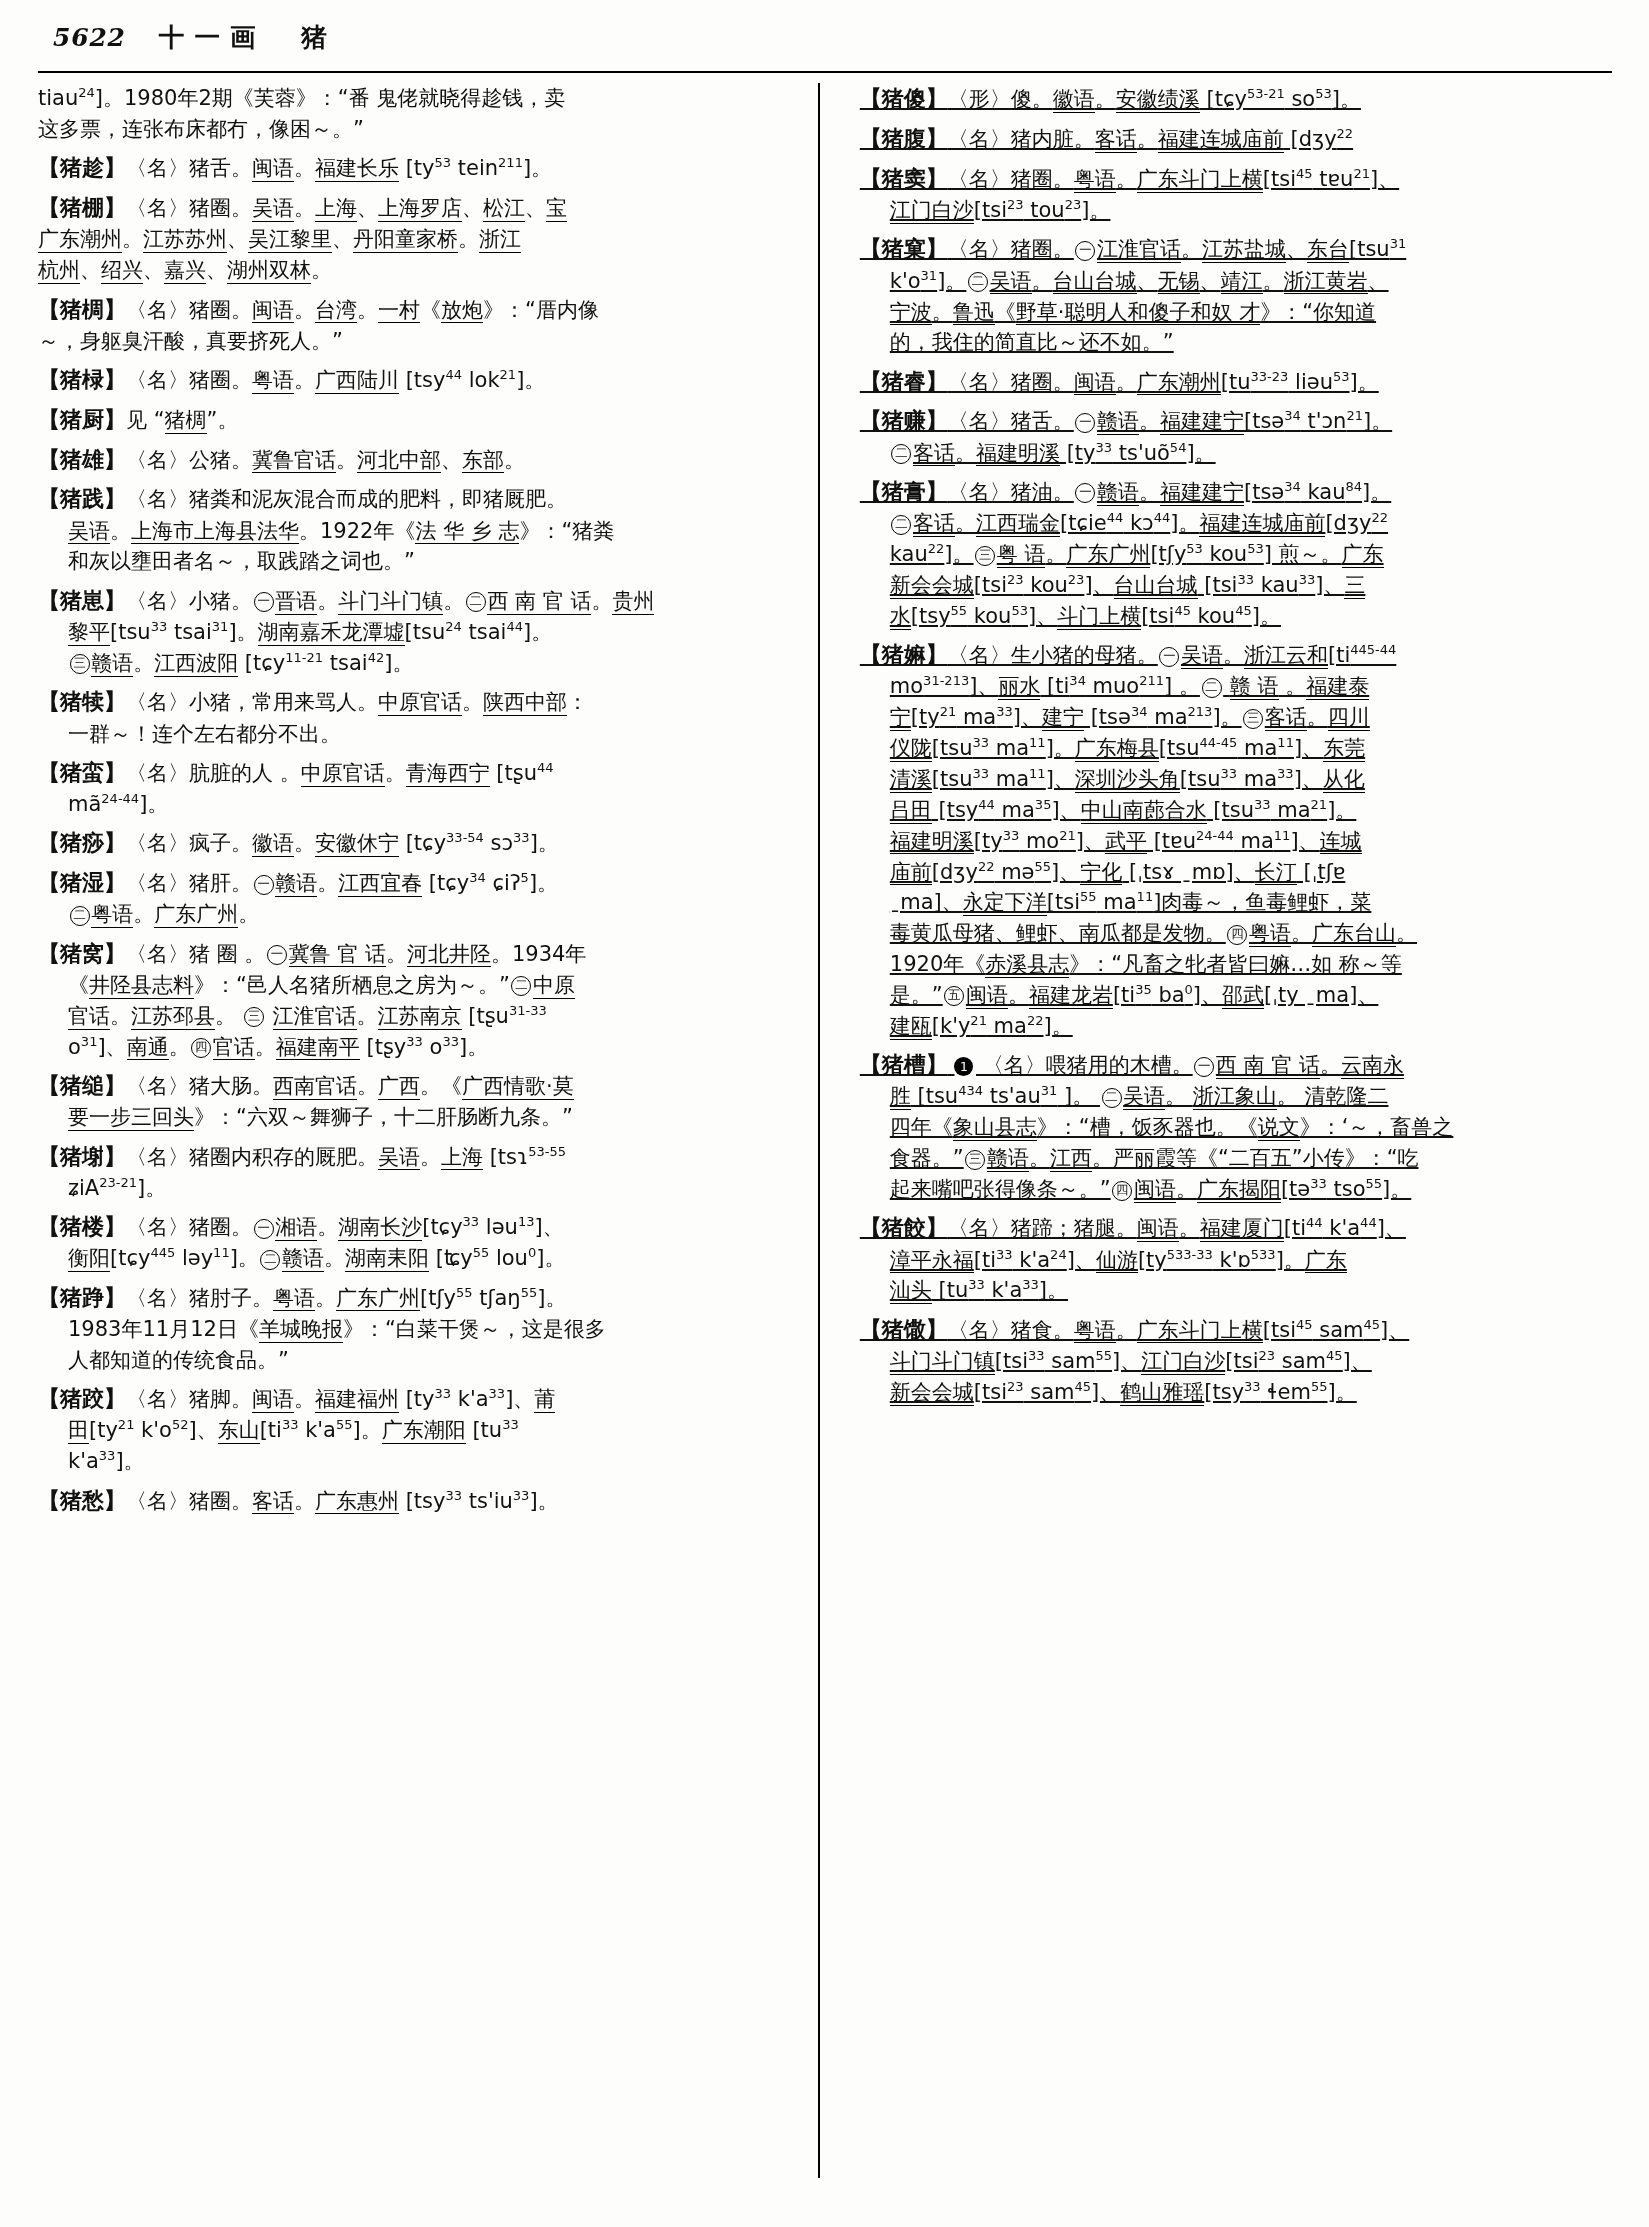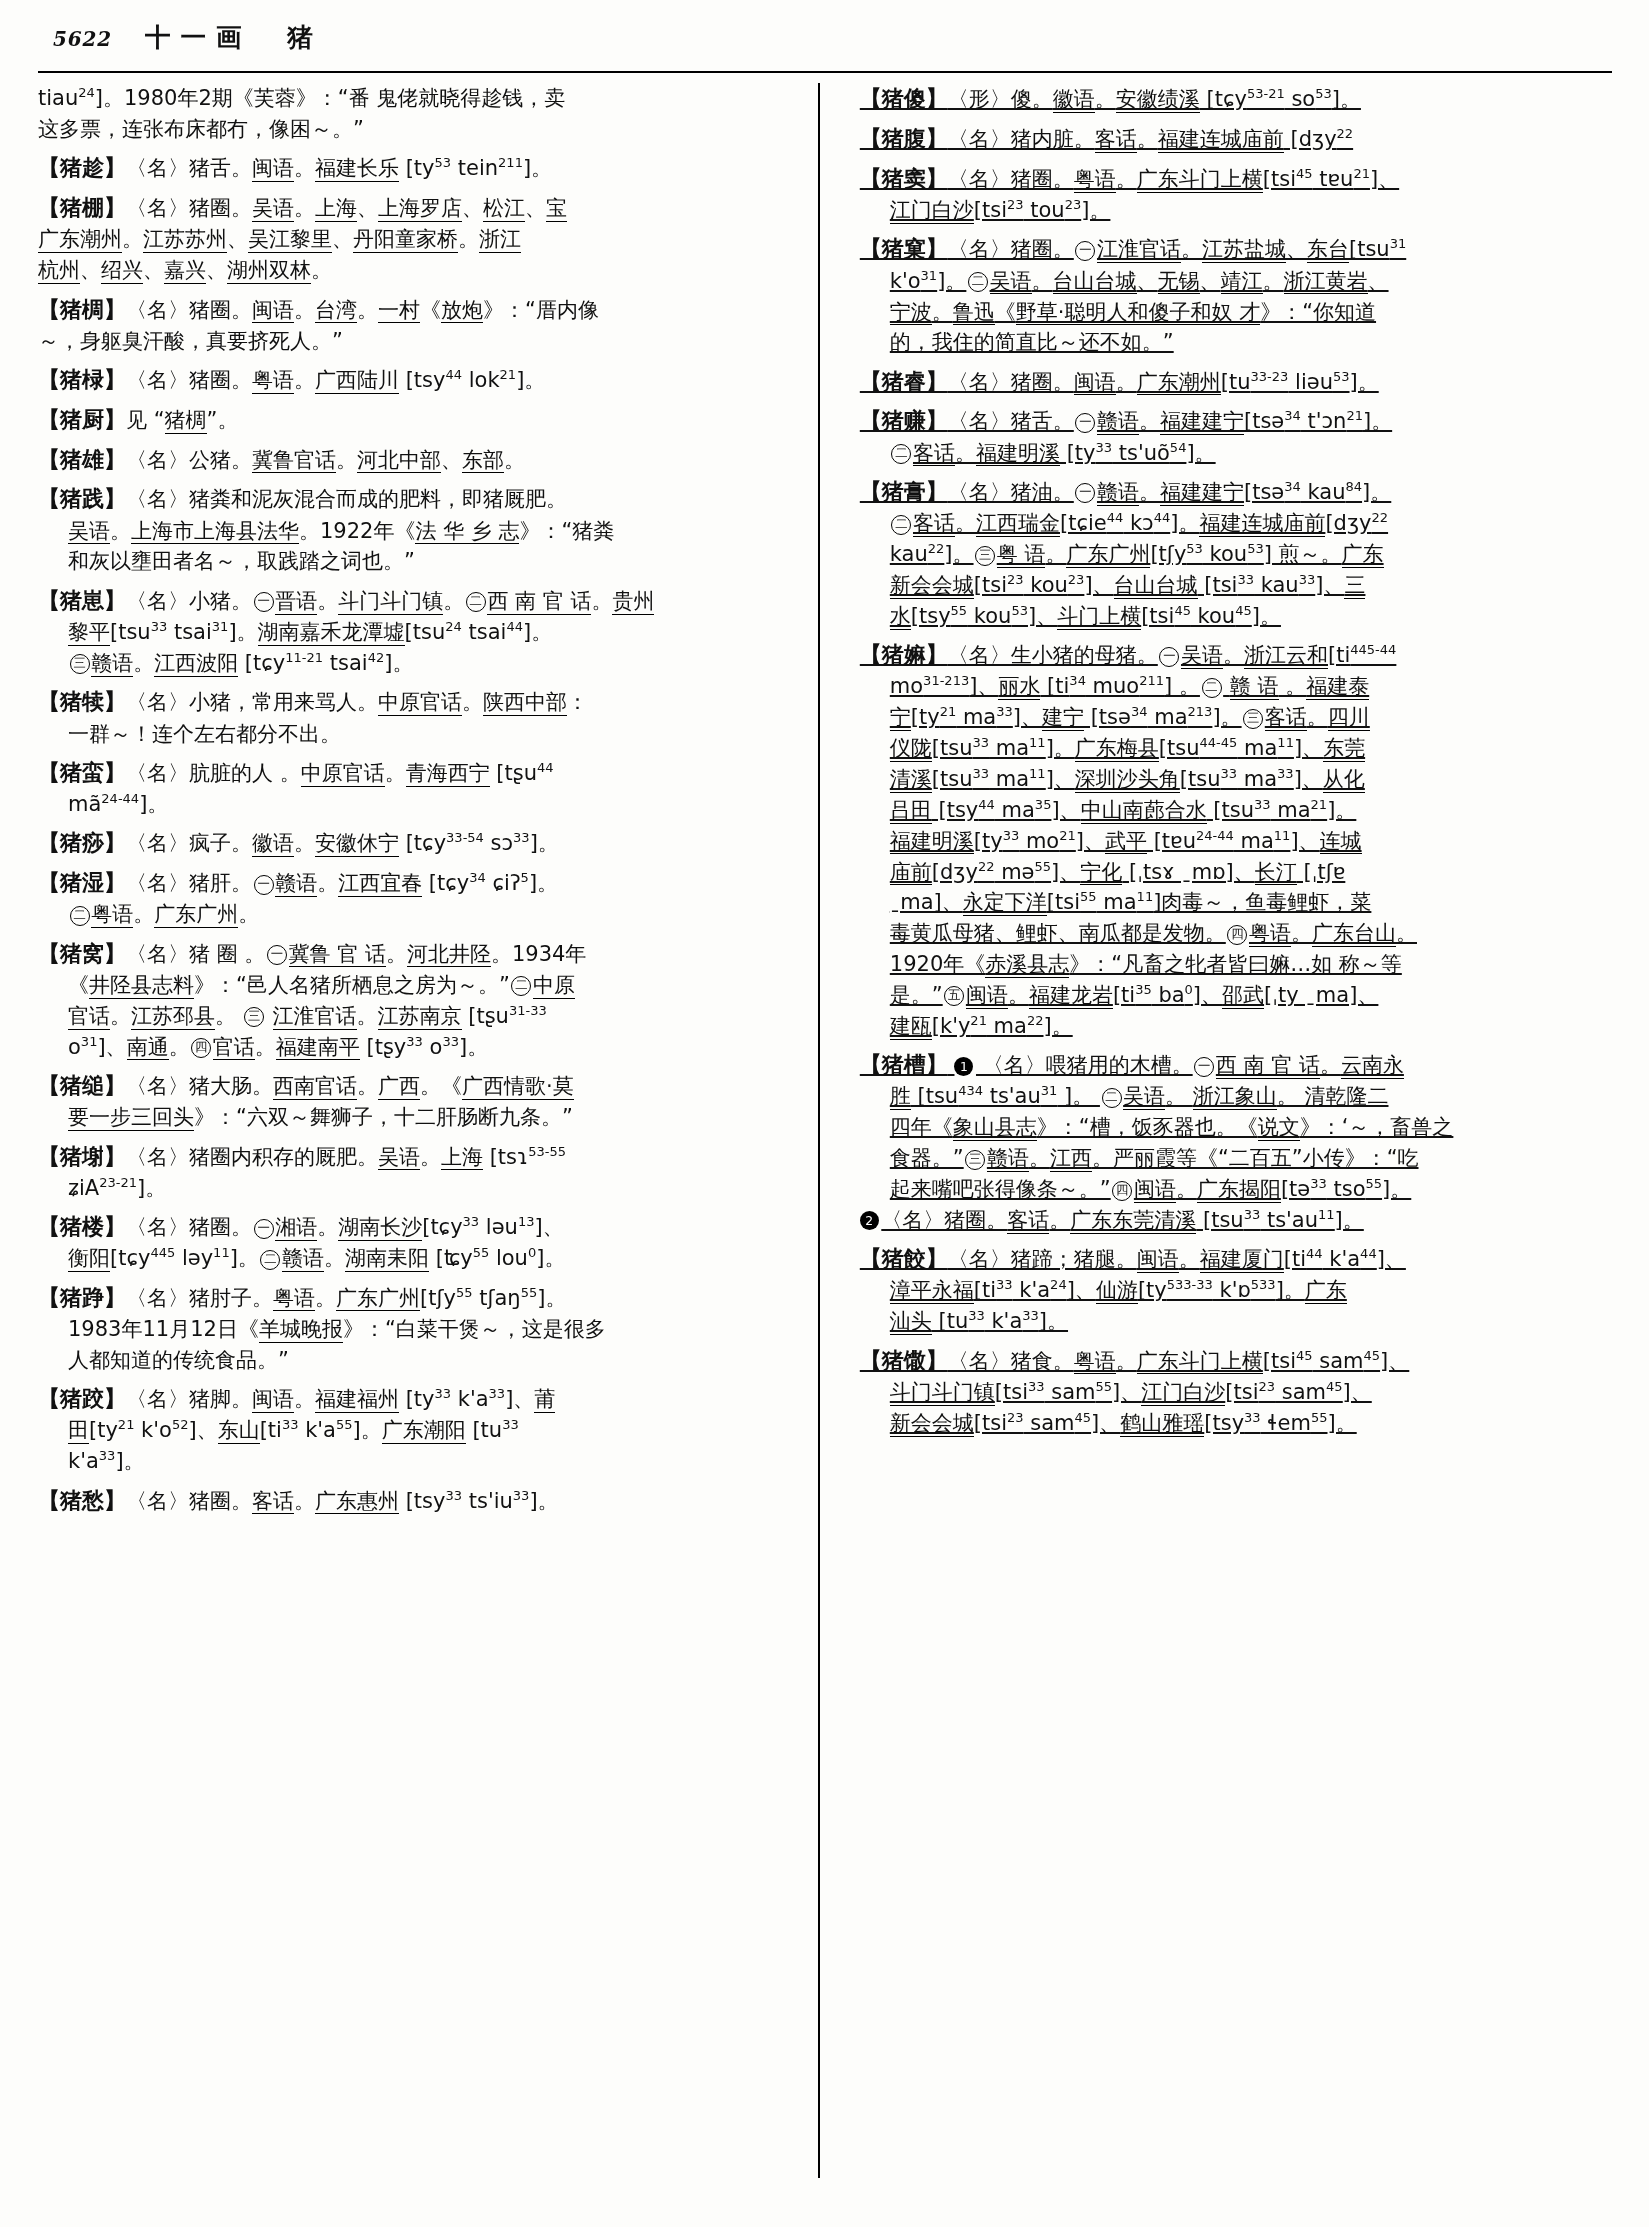--- a/index.html
+++ b/index.html
@@ -27,21 +27,21 @@
     display: flex;
     align-items: baseline;
     gap: 33px;
     height: 48px;
     padding-left: 15px;
   }
   .page-num {
     font-family: "DejaVu Serif", "Liberation Serif", serif;
     font-style: italic;
     font-weight: bold;
-    font-size: 20px;
+    font-size: 25px;
     letter-spacing: 0.8px;
   }
   .header-title {
     font-size: 25.6px;
     font-weight: bold;
     letter-spacing: 10px;
   }
   .rule {
     border-top: 2.1px solid #000;
     margin: 3.3px 0 0 0;
@@ -251,21 +251,20 @@
           <span class="ln"><span class="indent">1920年《<span class="u">赤溪县志</span>》：“凡畜之牝者皆曰嫲…如 称～等</span></span>
           <span class="ln"><span class="indent">是。”<span class="circnum">五</span><span class="u">闽语</span>。<span class="u">福建龙岩</span>[ti<sup>35</sup> ba<sup>0</sup>]、<span class="u">邵武</span>[ˌty ˍma]、</span></span>
           <span class="ln"><span class="indent"><span class="u">建瓯</span>[k'y<sup>21</sup> ma<sup>22</sup>]。</span></span>
         </div>
         <div class="entry">
           <span class="ln"><span class="headword">【猪槽】</span> <span class="blackcirc">1</span> 〈名〉喂猪用的木槽。<span class="circnum">一</span><span class="u">西 南 官 话</span>。<span class="u">云南永</span></span>
           <span class="ln"><span class="indent"><span class="u">胜</span> [tsu<sup>434</sup> ts'au<sup>31</sup> ]。 <span class="circnum">二</span><span class="u">吴语</span>。 <span class="u">浙江象山</span>。 清乾隆二</span></span>
           <span class="ln"><span class="indent">四年《<span class="u">象山县志</span>》：“槽，饭豕器也。《<span class="u">说文</span>》：‘～，畜兽之</span></span>
           <span class="ln"><span class="indent">食器。”<span class="circnum">三</span><span class="u">赣语</span>。<span class="u">江西</span>。严丽霞等《“二百五”小传》：“吃</span></span>
           <span class="ln"><span class="indent">起来嘴吧张得像条～。”<span class="circnum">四</span><span class="u">闽语</span>。<span class="u">广东揭阳</span>[tə<sup>33</sup> tso<sup>55</sup>]。</span></span>
-          <span class="ln"><span class="indent2"><span class="blackcirc">2</span>〈名〉猪圈。<span class="u">客话</span>。<span class="u">广东东莞清溪</span> [tsu<sup>33</sup> ts'au<sup>11</sup>]。</span></span>
         </div>
         <div class="entry">
           <span class="ln"><span class="headword">【猪餃】</span>〈名〉猪蹄；猪腿。<span class="u">闽语</span>。<span class="u">福建厦门</span>[ti<sup>44</sup> k'a<sup>44</sup>]、</span>
           <span class="ln"><span class="indent"><span class="u">漳平永福</span>[ti<sup>33</sup> k'a<sup>24</sup>]、<span class="u">仙游</span>[ty<sup>533-33</sup> k'ɒ<sup>533</sup>]。<span class="u">广东</span></span></span>
           <span class="ln"><span class="indent"><span class="u">汕头</span> [tu<sup>33</sup> k'a<sup>33</sup>]。</span></span>
         </div>
         <div class="entry">
           <span class="ln"><span class="headword">【猪馓】</span>〈名〉猪食。<span class="u">粤语</span>。<span class="u">广东斗门上横</span>[tsi<sup>45</sup> sam<sup>45</sup>]、</span>
           <span class="ln"><span class="indent"><span class="u">斗门斗门镇</span>[tsi<sup>33</sup> sam<sup>55</sup>]、<span class="u">江门白沙</span>[tsi<sup>23</sup> sam<sup>45</sup>]、</span></span>
           <span class="ln"><span class="indent"><span class="u">新会会城</span>[tsi<sup>23</sup> sam<sup>45</sup>]、<span class="u">鹤山雅瑶</span>[tsy<sup>33</sup> ɬem<sup>55</sup>]。</span></span>

